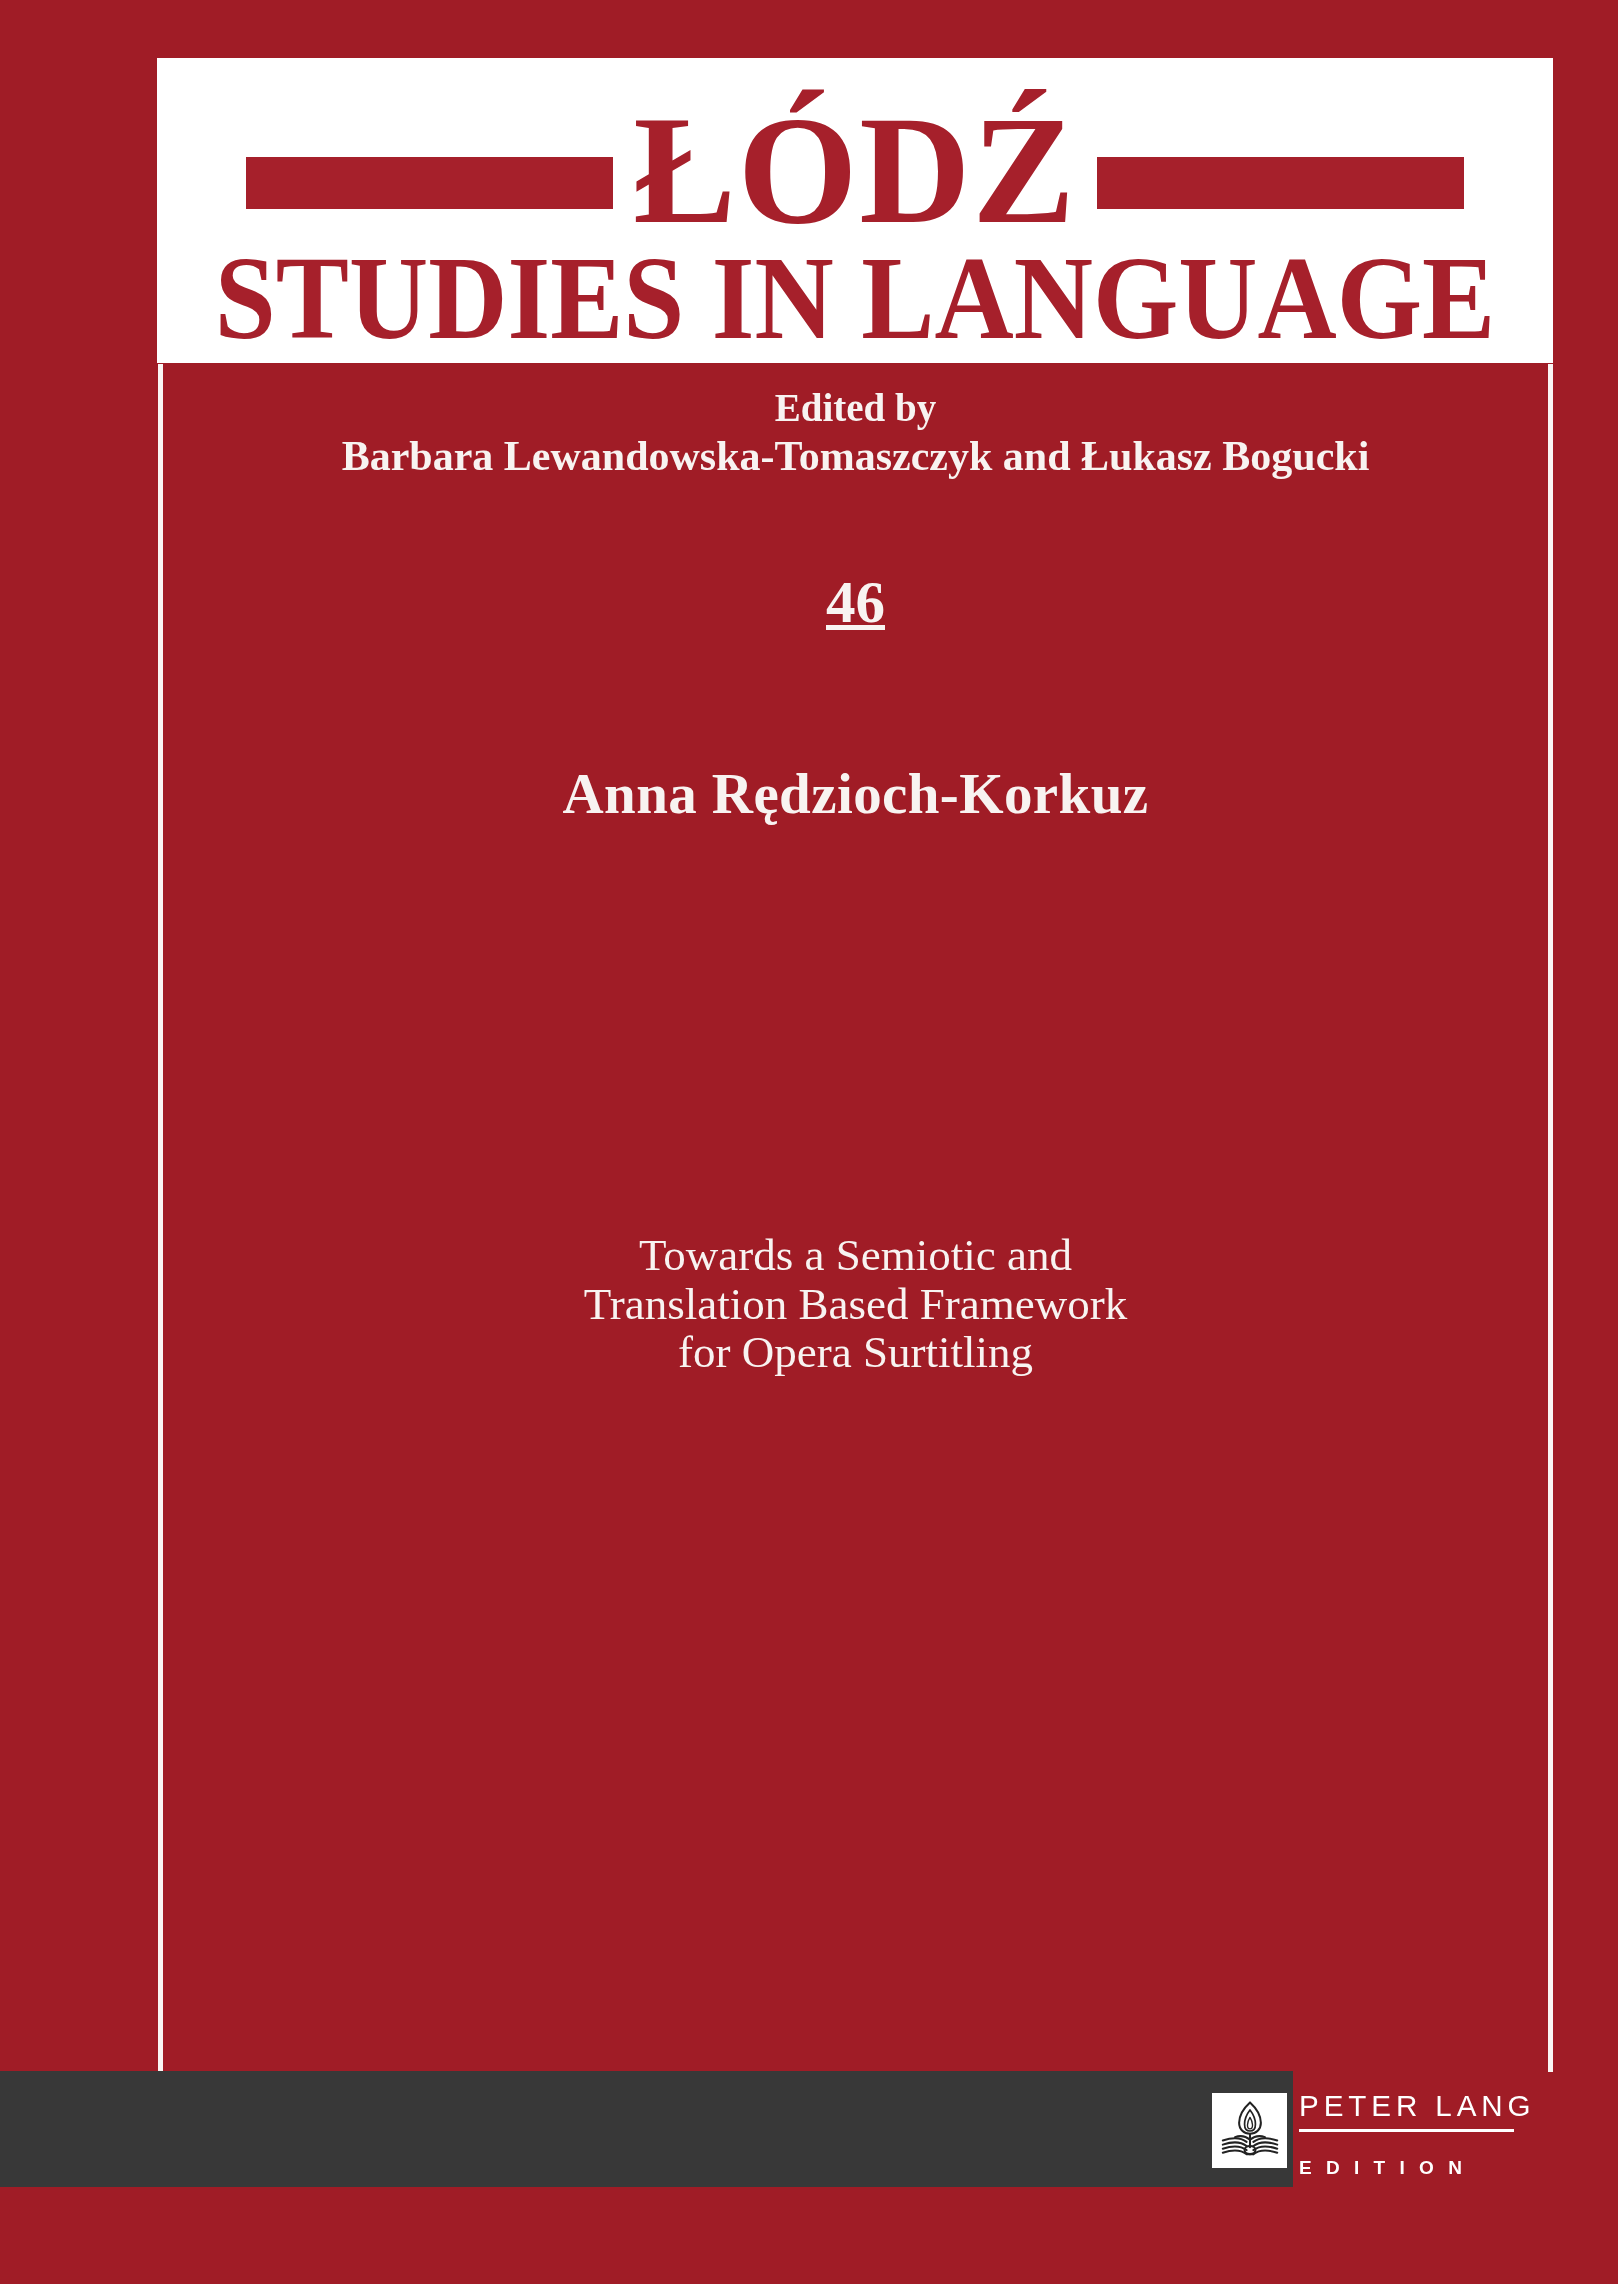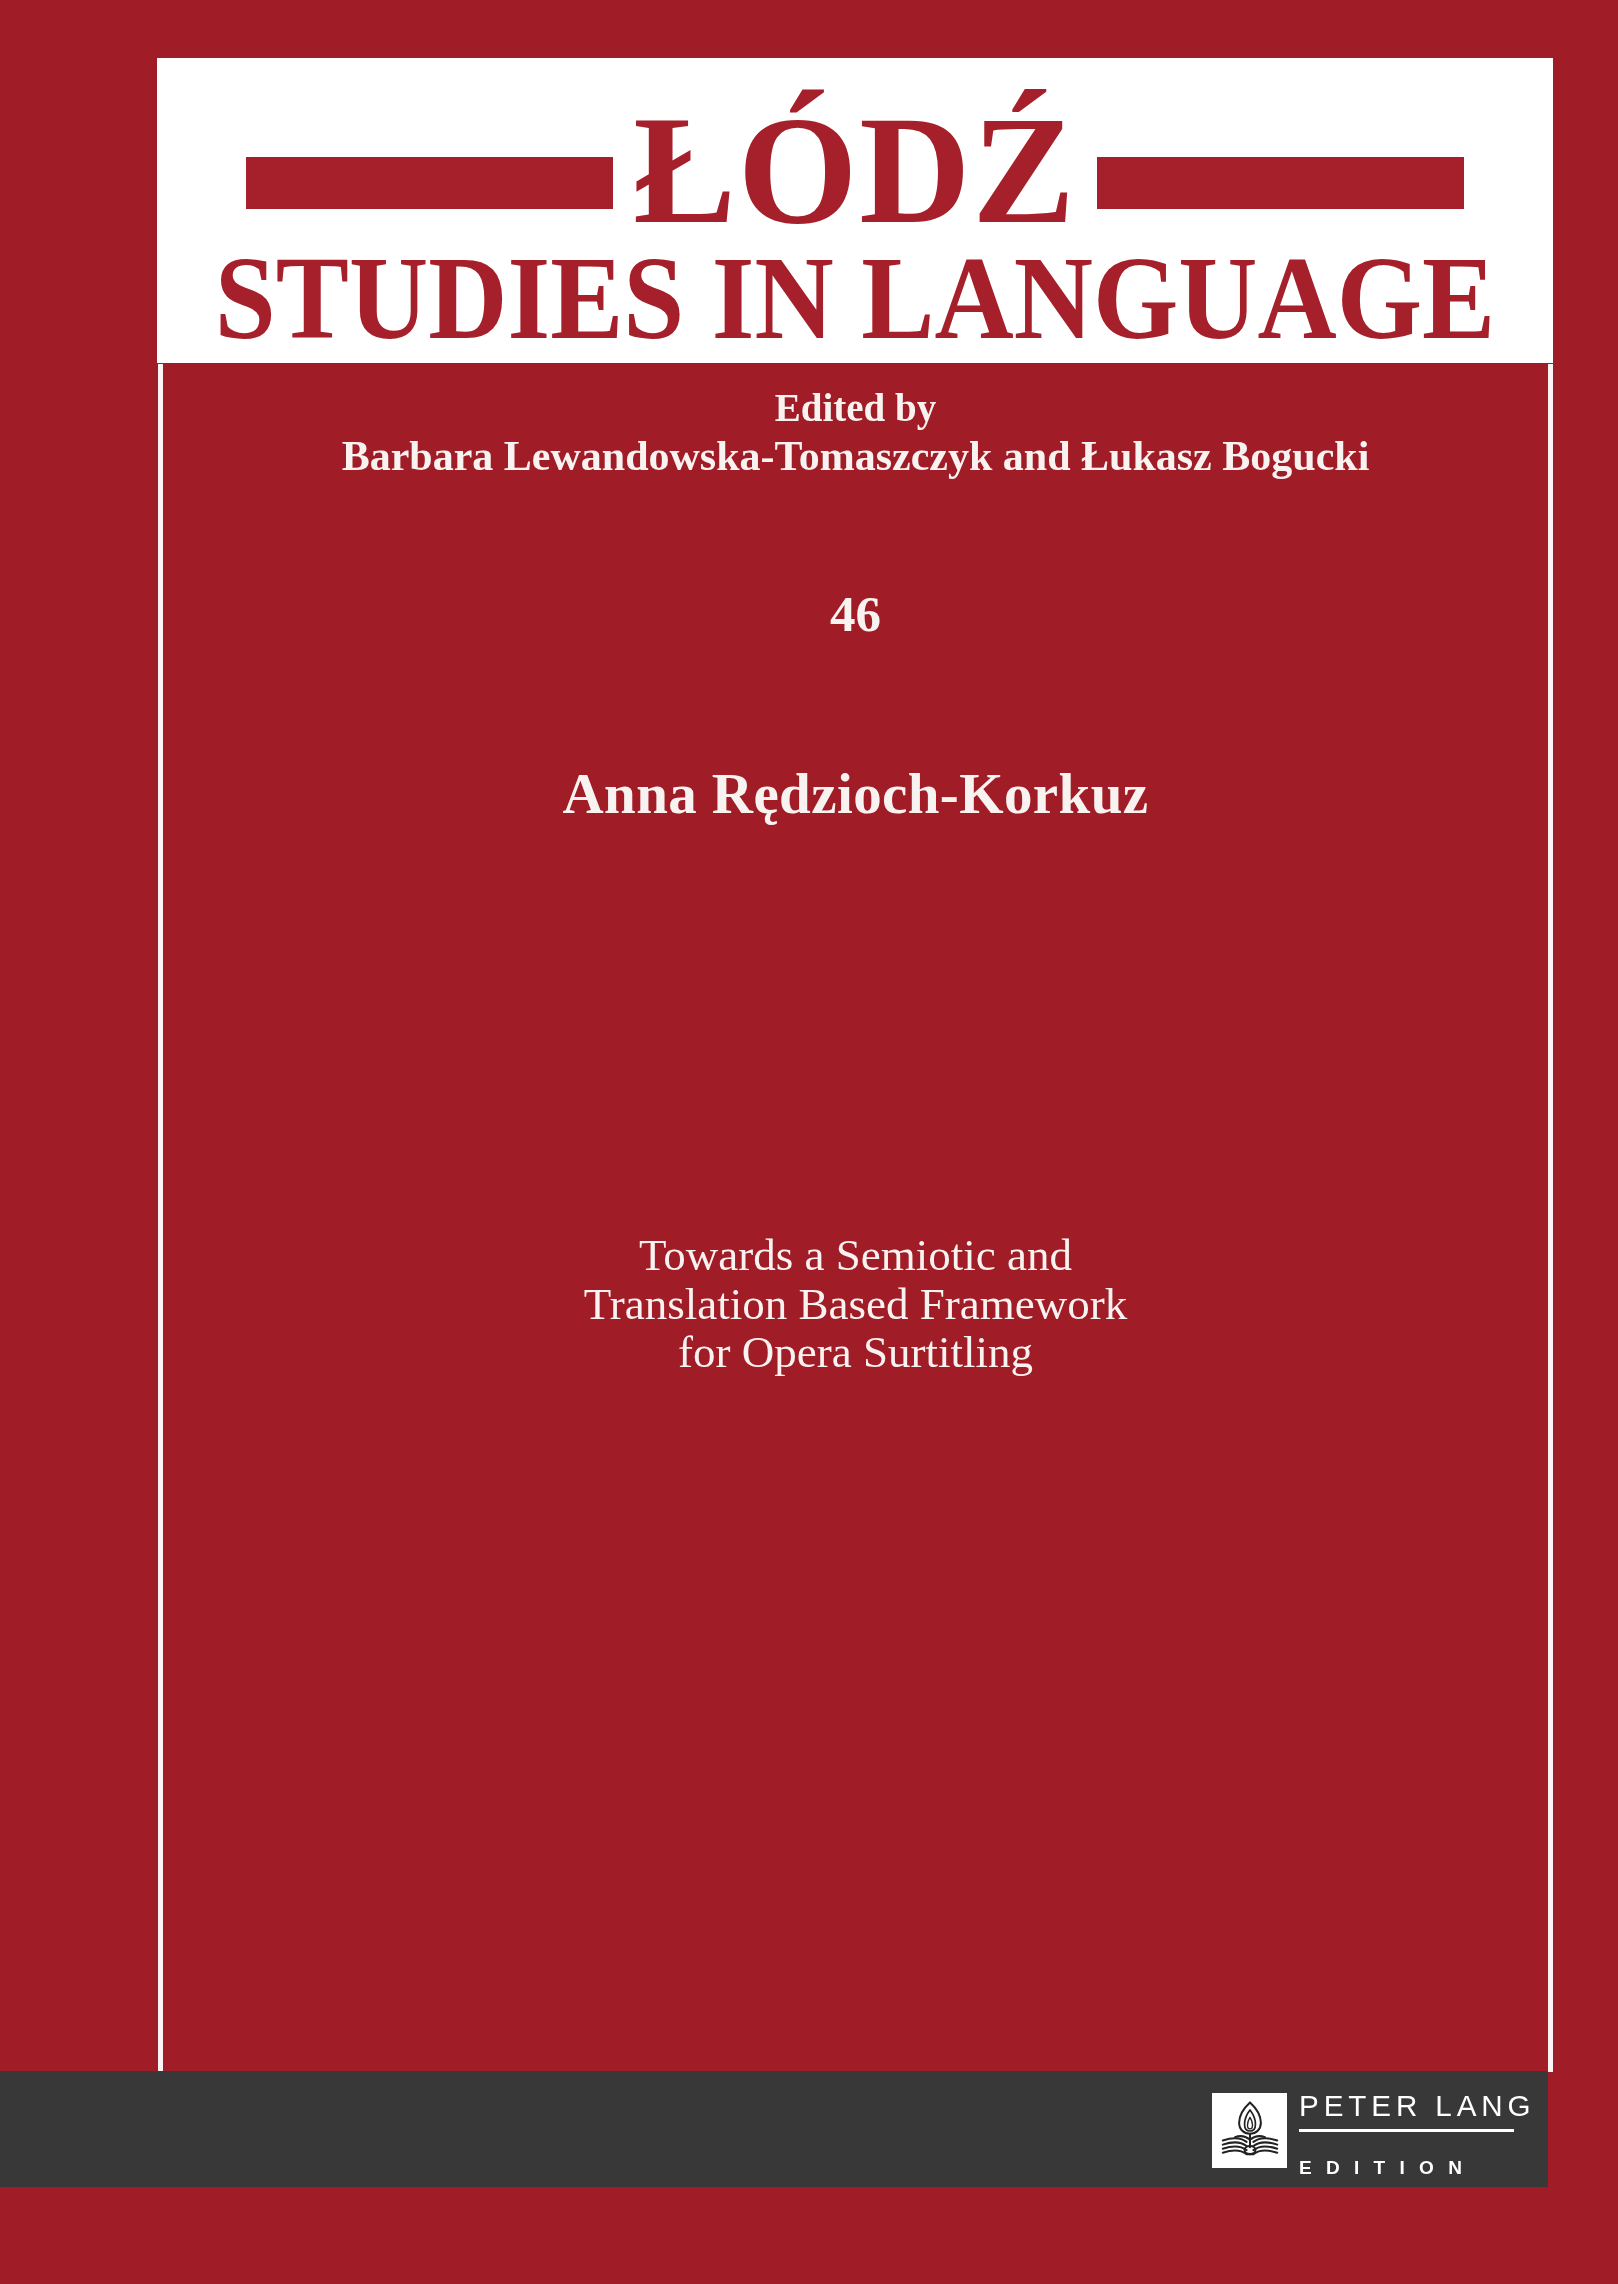--- a/index.html
+++ b/index.html
@@ -79,24 +79,25 @@
     font-size: 39px;
     line-height: 1.2;
   }
   .editors {
     top: 431px;
     font-size: 42px;
     line-height: 1.2;
     white-space: nowrap;
   }
   .volume {
-    top: 589px;
-    font-size: 51px;
-    font-weight: bold;
-    line-height: 1;
+    top: 573px;
+    font-size: 59px;
+    font-weight: bold;
+    line-height: 1;
+    text-decoration: underline;
   }
   .author {
     top: 763px;
     font-size: 57px;
     letter-spacing: 0.4px;
     line-height: 1.1;
   }
   .title {
     top: 912px;
     font-size: 81px;
@@ -109,21 +110,21 @@
     font-size: 45px;
     line-height: 1.08;
     font-weight: normal;
   }
   .subtitle span { display: block; }
 
   
   .publisher-band {
     position: absolute;
     left: 0; top: 2071px;
-    width: 1548px; height: 116px;
+    width: 1293px; height: 116px;
     background: #383838;
   }
   .logo-square {
     position: absolute;
     left: 1212px; top: 22.4px;
     width: 75px; height: 75px;
     background: #ffffff;
     display: flex;
     align-items: center;
     justify-content: center;

